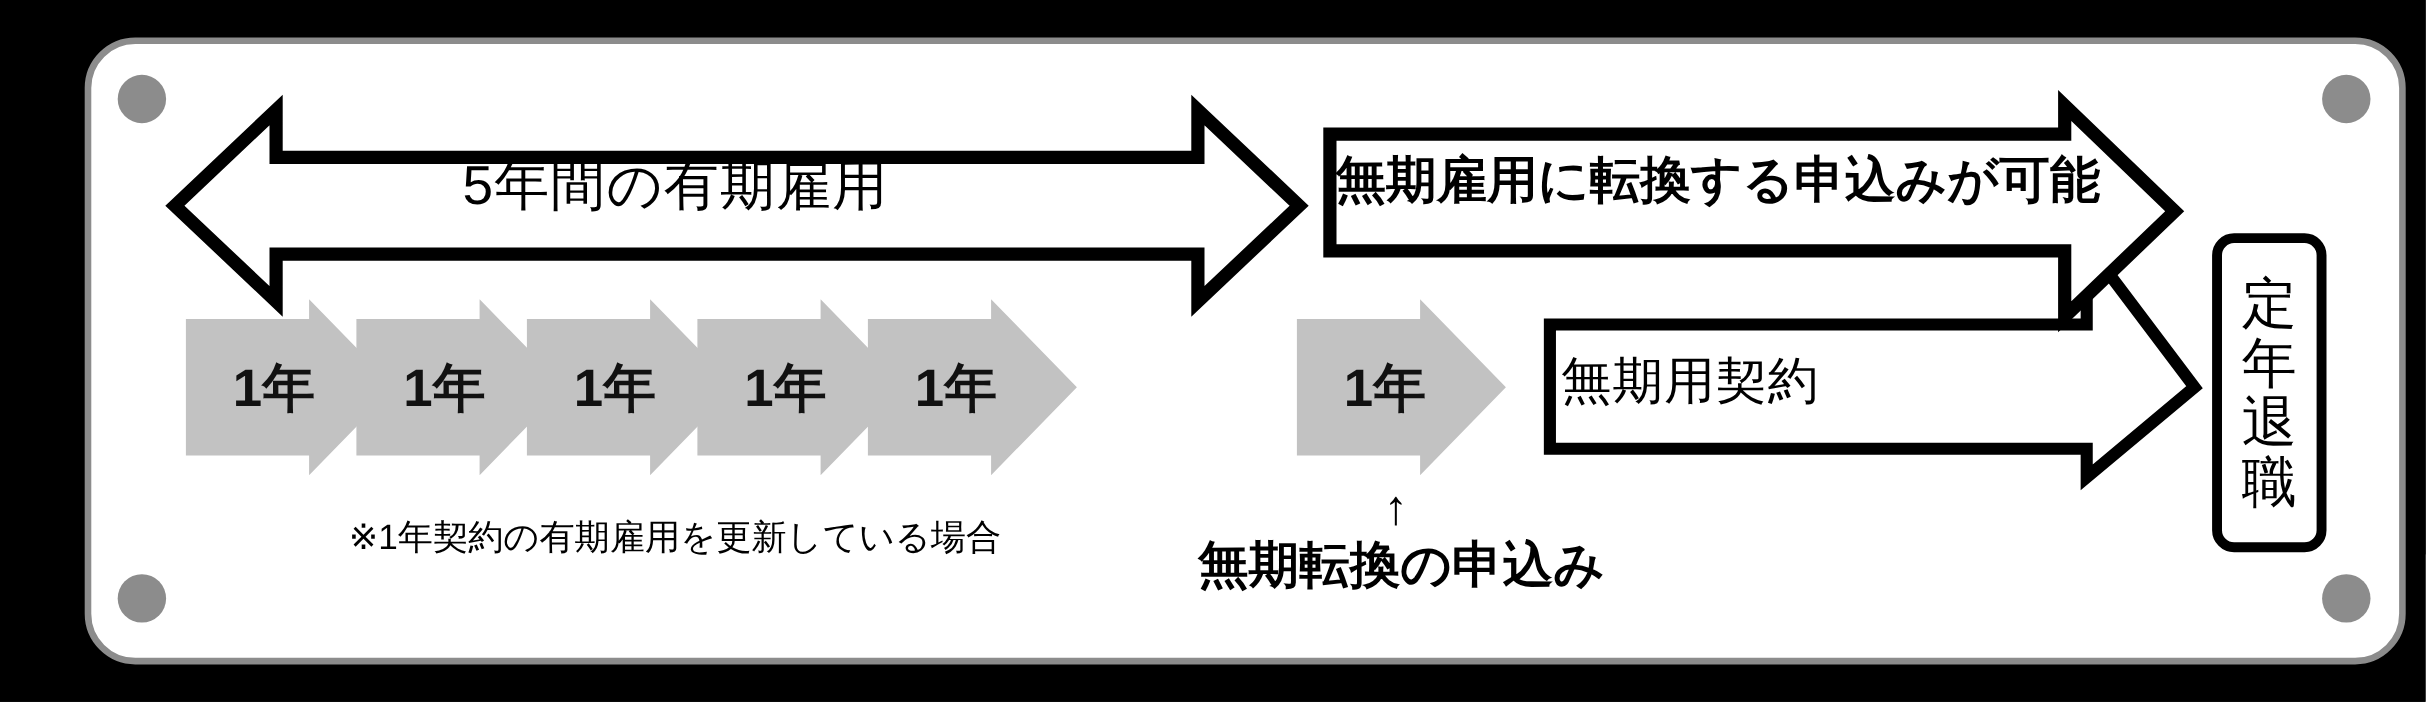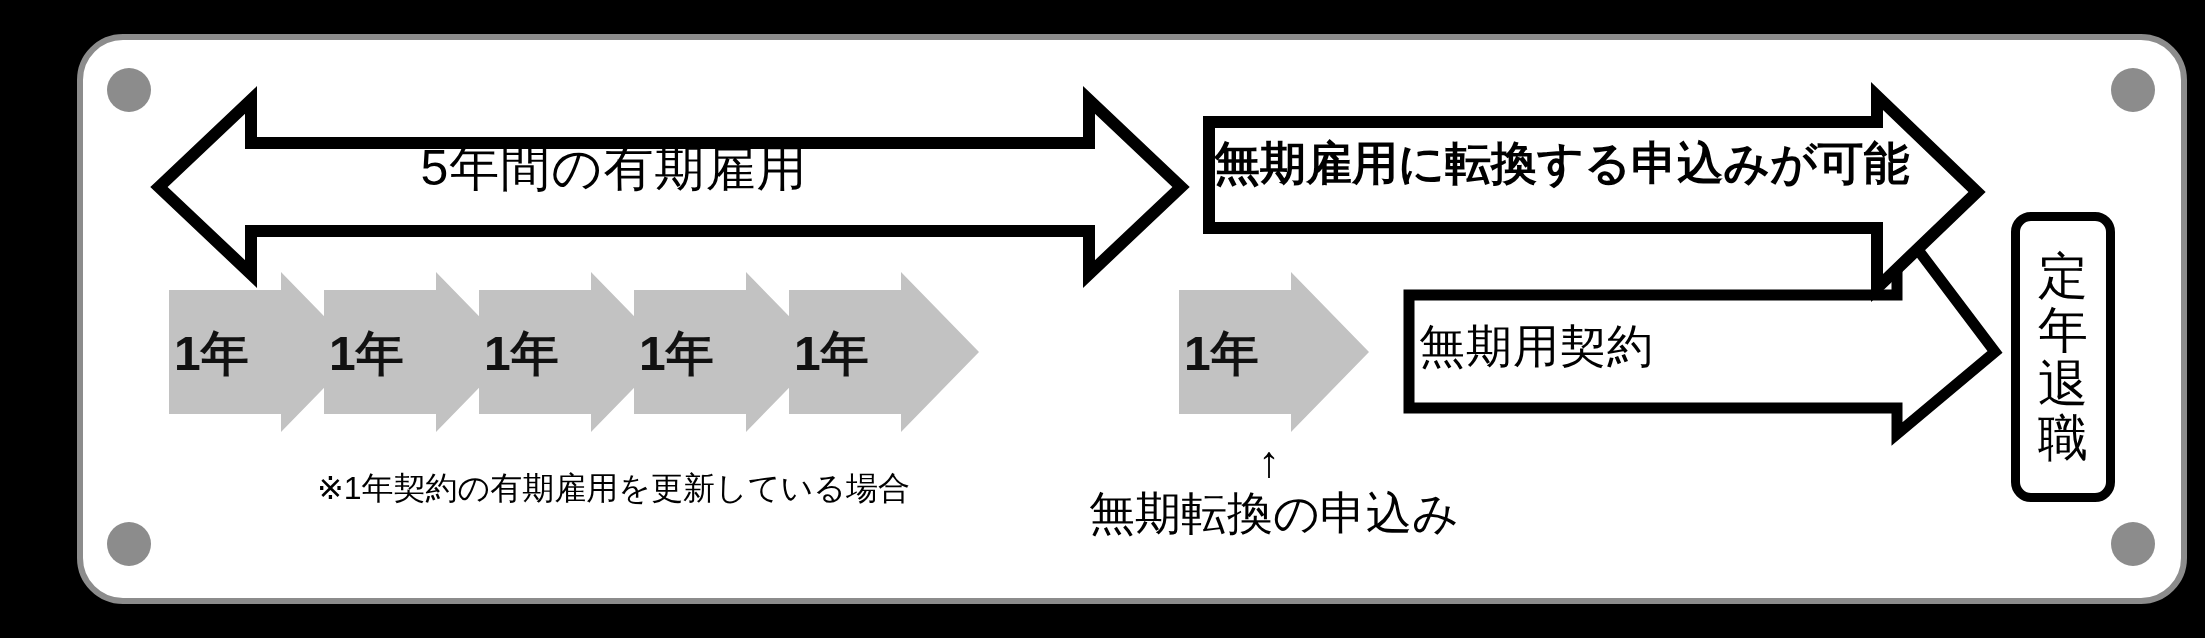--- a/index.html
+++ b/index.html
@@ -114,30 +114,30 @@
     font-size: 44px;
     font-weight: 700;
   }
 
   .lbl-moushikomi {
     left: 1060px;
     top: 490px;
     width: 360px;
     text-align: center;
     font-size: 46px;
-    font-weight: 400;
+    font-weight: 700;
     letter-spacing: 0px;
   }
 
   
   .year-lbl {
     position: absolute;
     top: 330px;
     width: 150px;
-    text-align: left;
+    text-align: center;
     font-size: 48px;
     font-weight: 700;
     color: #111111;
     line-height: 1;
     white-space: nowrap;
   }
 
   
   .retire-box {
     position: absolute;

